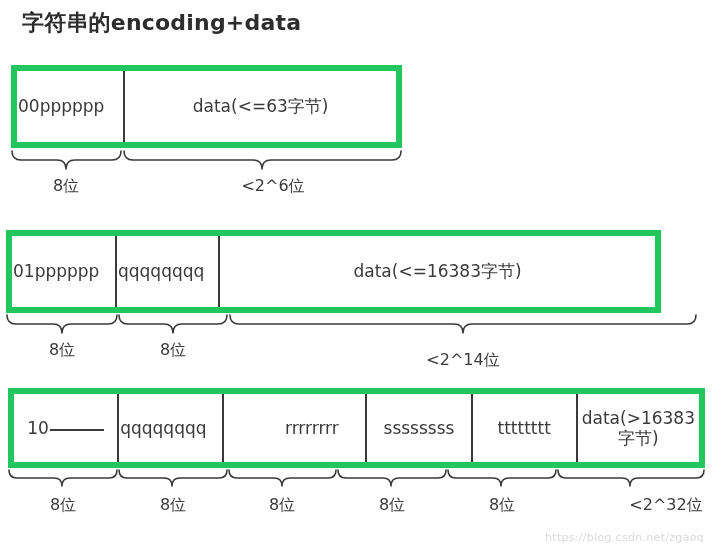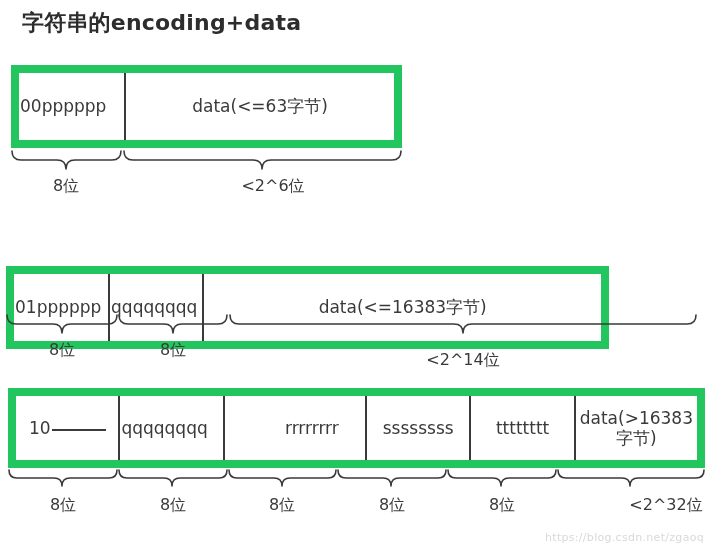--- a/index.html
+++ b/index.html
@@ -30,21 +30,21 @@
 
   
   .format-row {
     position: absolute;
   }
 
   
   .byte-box {
     position: absolute;
     box-sizing: border-box;
-    border: 8px solid #22c55e;
+    border: 6px solid #22c55e;
     background: #ffffff;
     display: flex;
     flex-direction: row;
   }
   .byte-cell {
     box-sizing: border-box;
     border-right: 2px solid #3a3a3a;
     display: flex;
     align-items: center;
     justify-content: center;
@@ -152,21 +152,21 @@
              L 392,160
              q 9,0 9,-9"></path>
   </svg>
 
   <div class="brace-label" style="left:66px; top:176px;">8位</div>
   <div class="brace-label" style="left:273px; top:176px;">&lt;2^6位</div>
 </div>
 
 <div class="format-row">
 
-  <div class="byte-box" style="left:6px; top:230px; width:603px; height:83px;margin-top:36px;">
+  <div class="byte-box" style="left:6px; top:230px; width:655px; height:83px;">
     <div class="byte-cell left-pad" style="width:112px;">
       <span>01pppppp</span>
     </div>
     <div class="byte-cell left-pad" style="width:110px;">
       <span>qqqqqqqq</span>
     </div>
     <div class="byte-cell" style="width:465px;">
       <span>data(&lt;=16383字节)</span>
     </div>
   </div>

